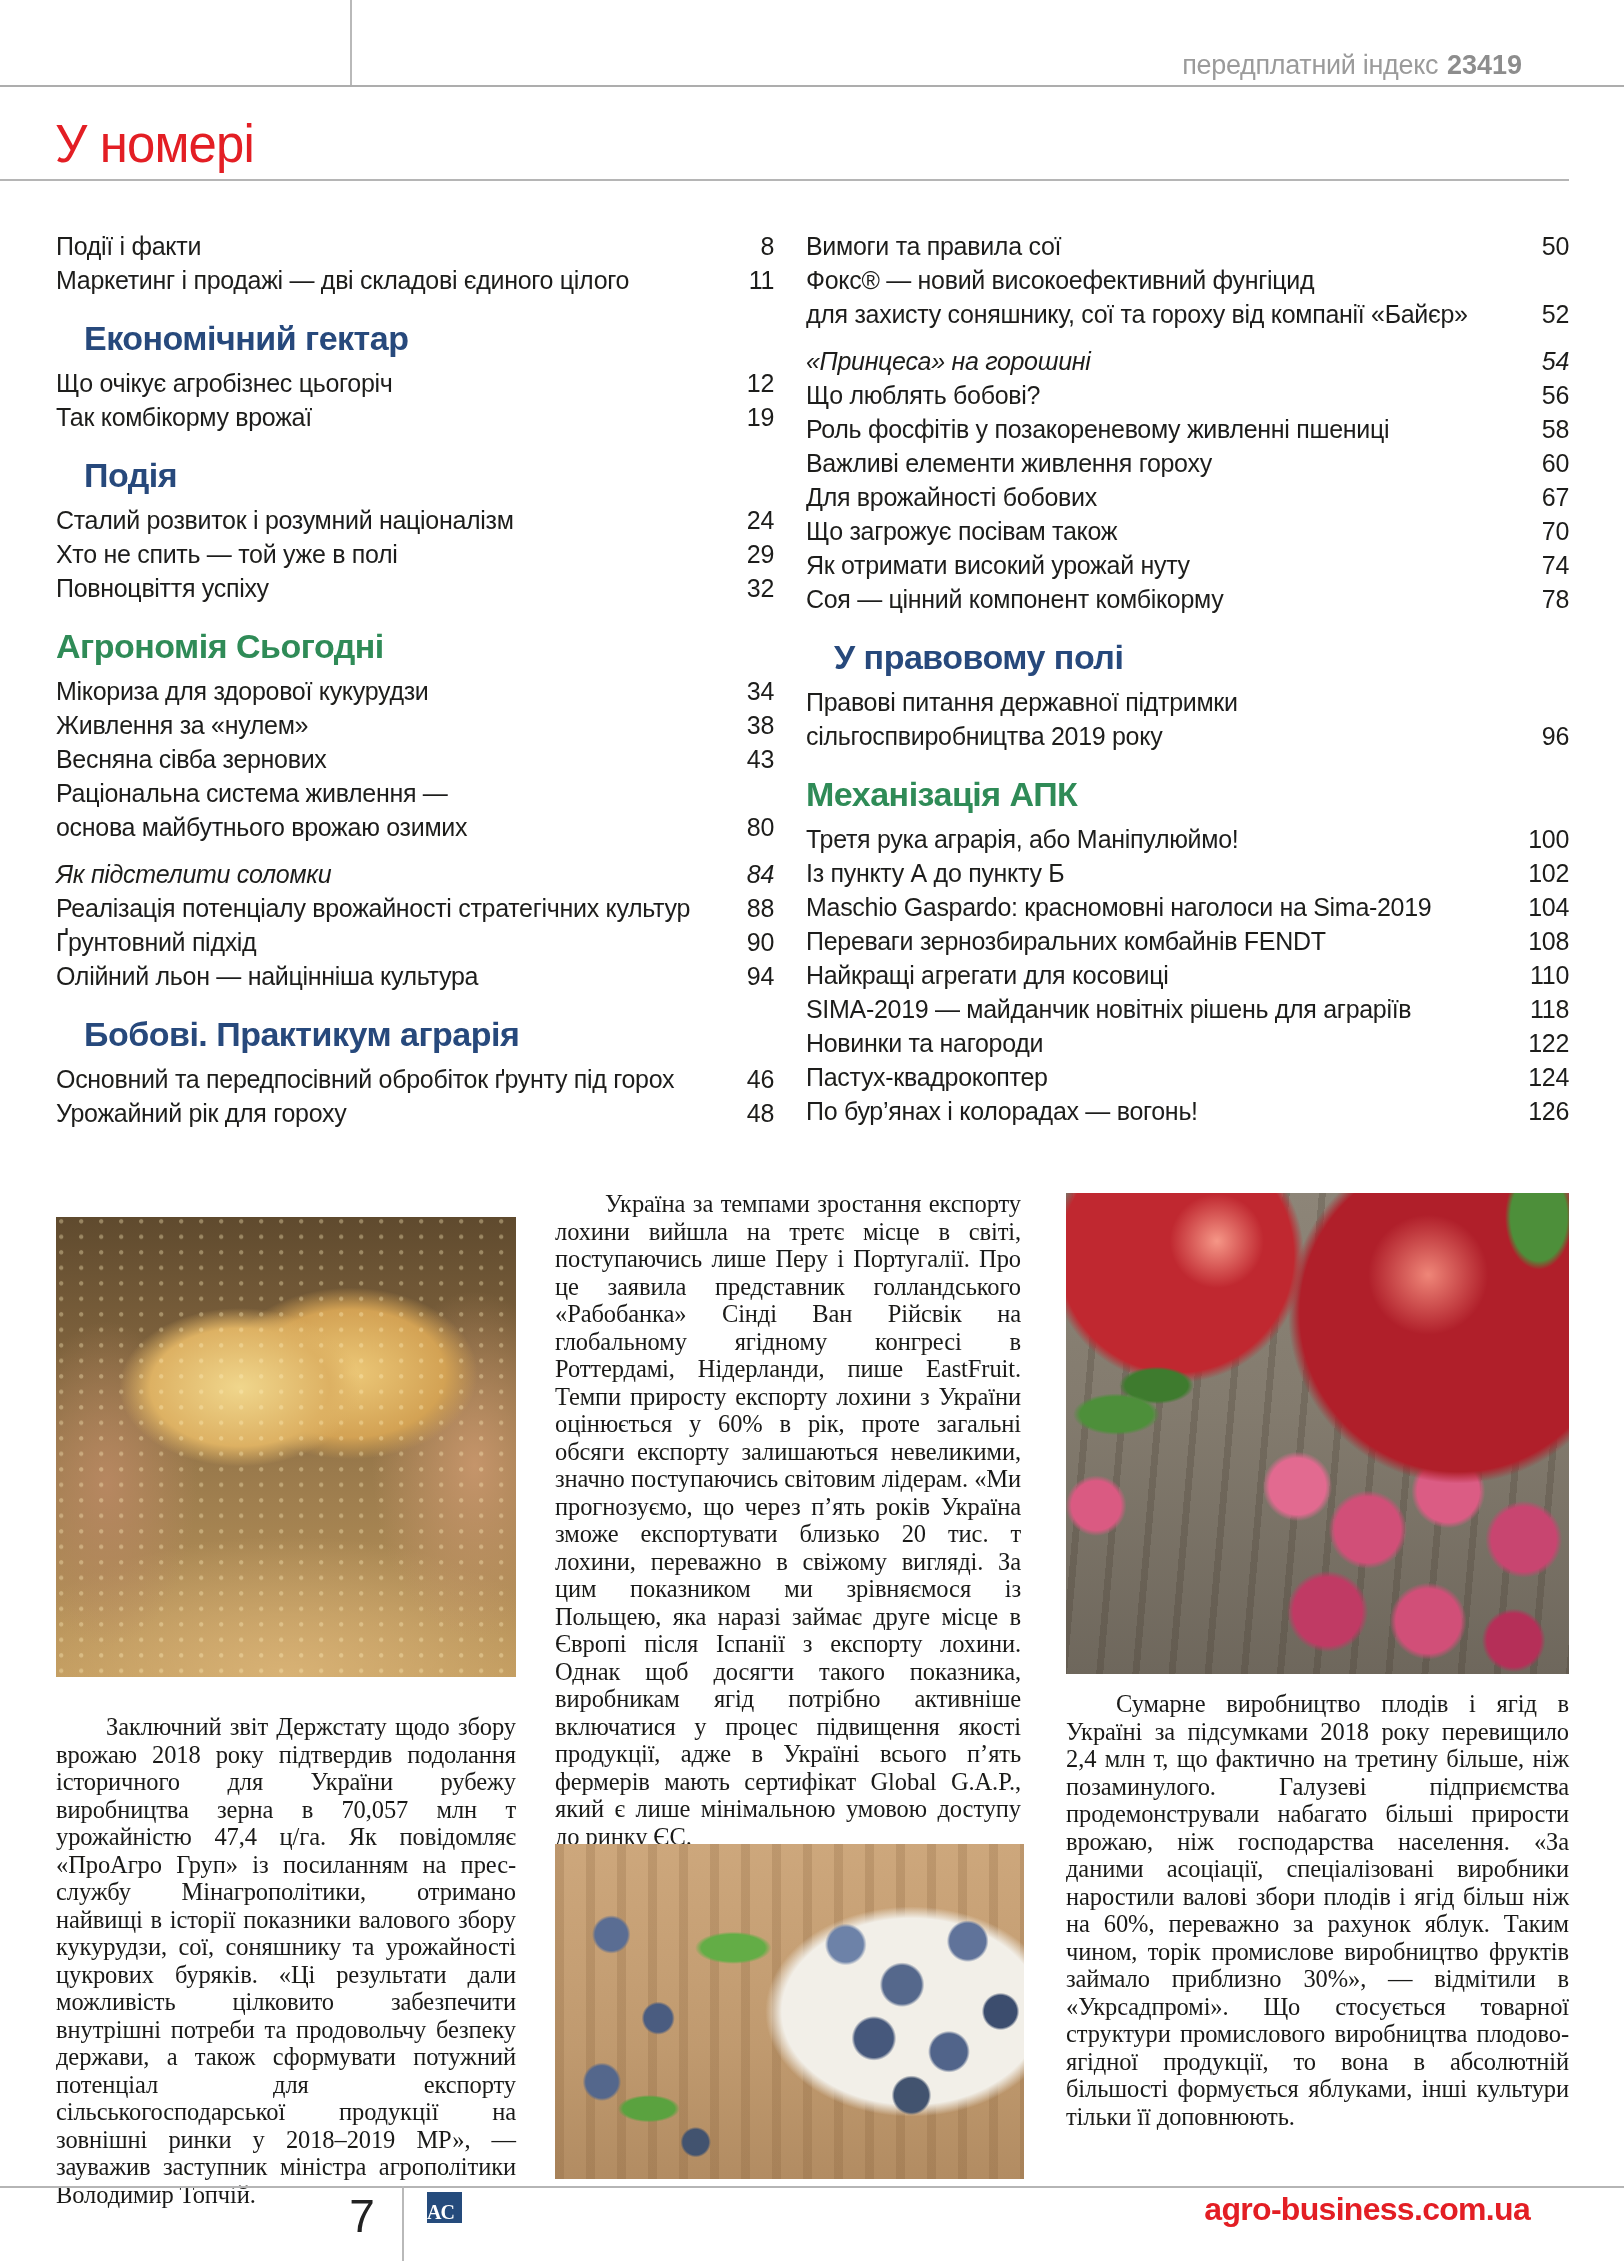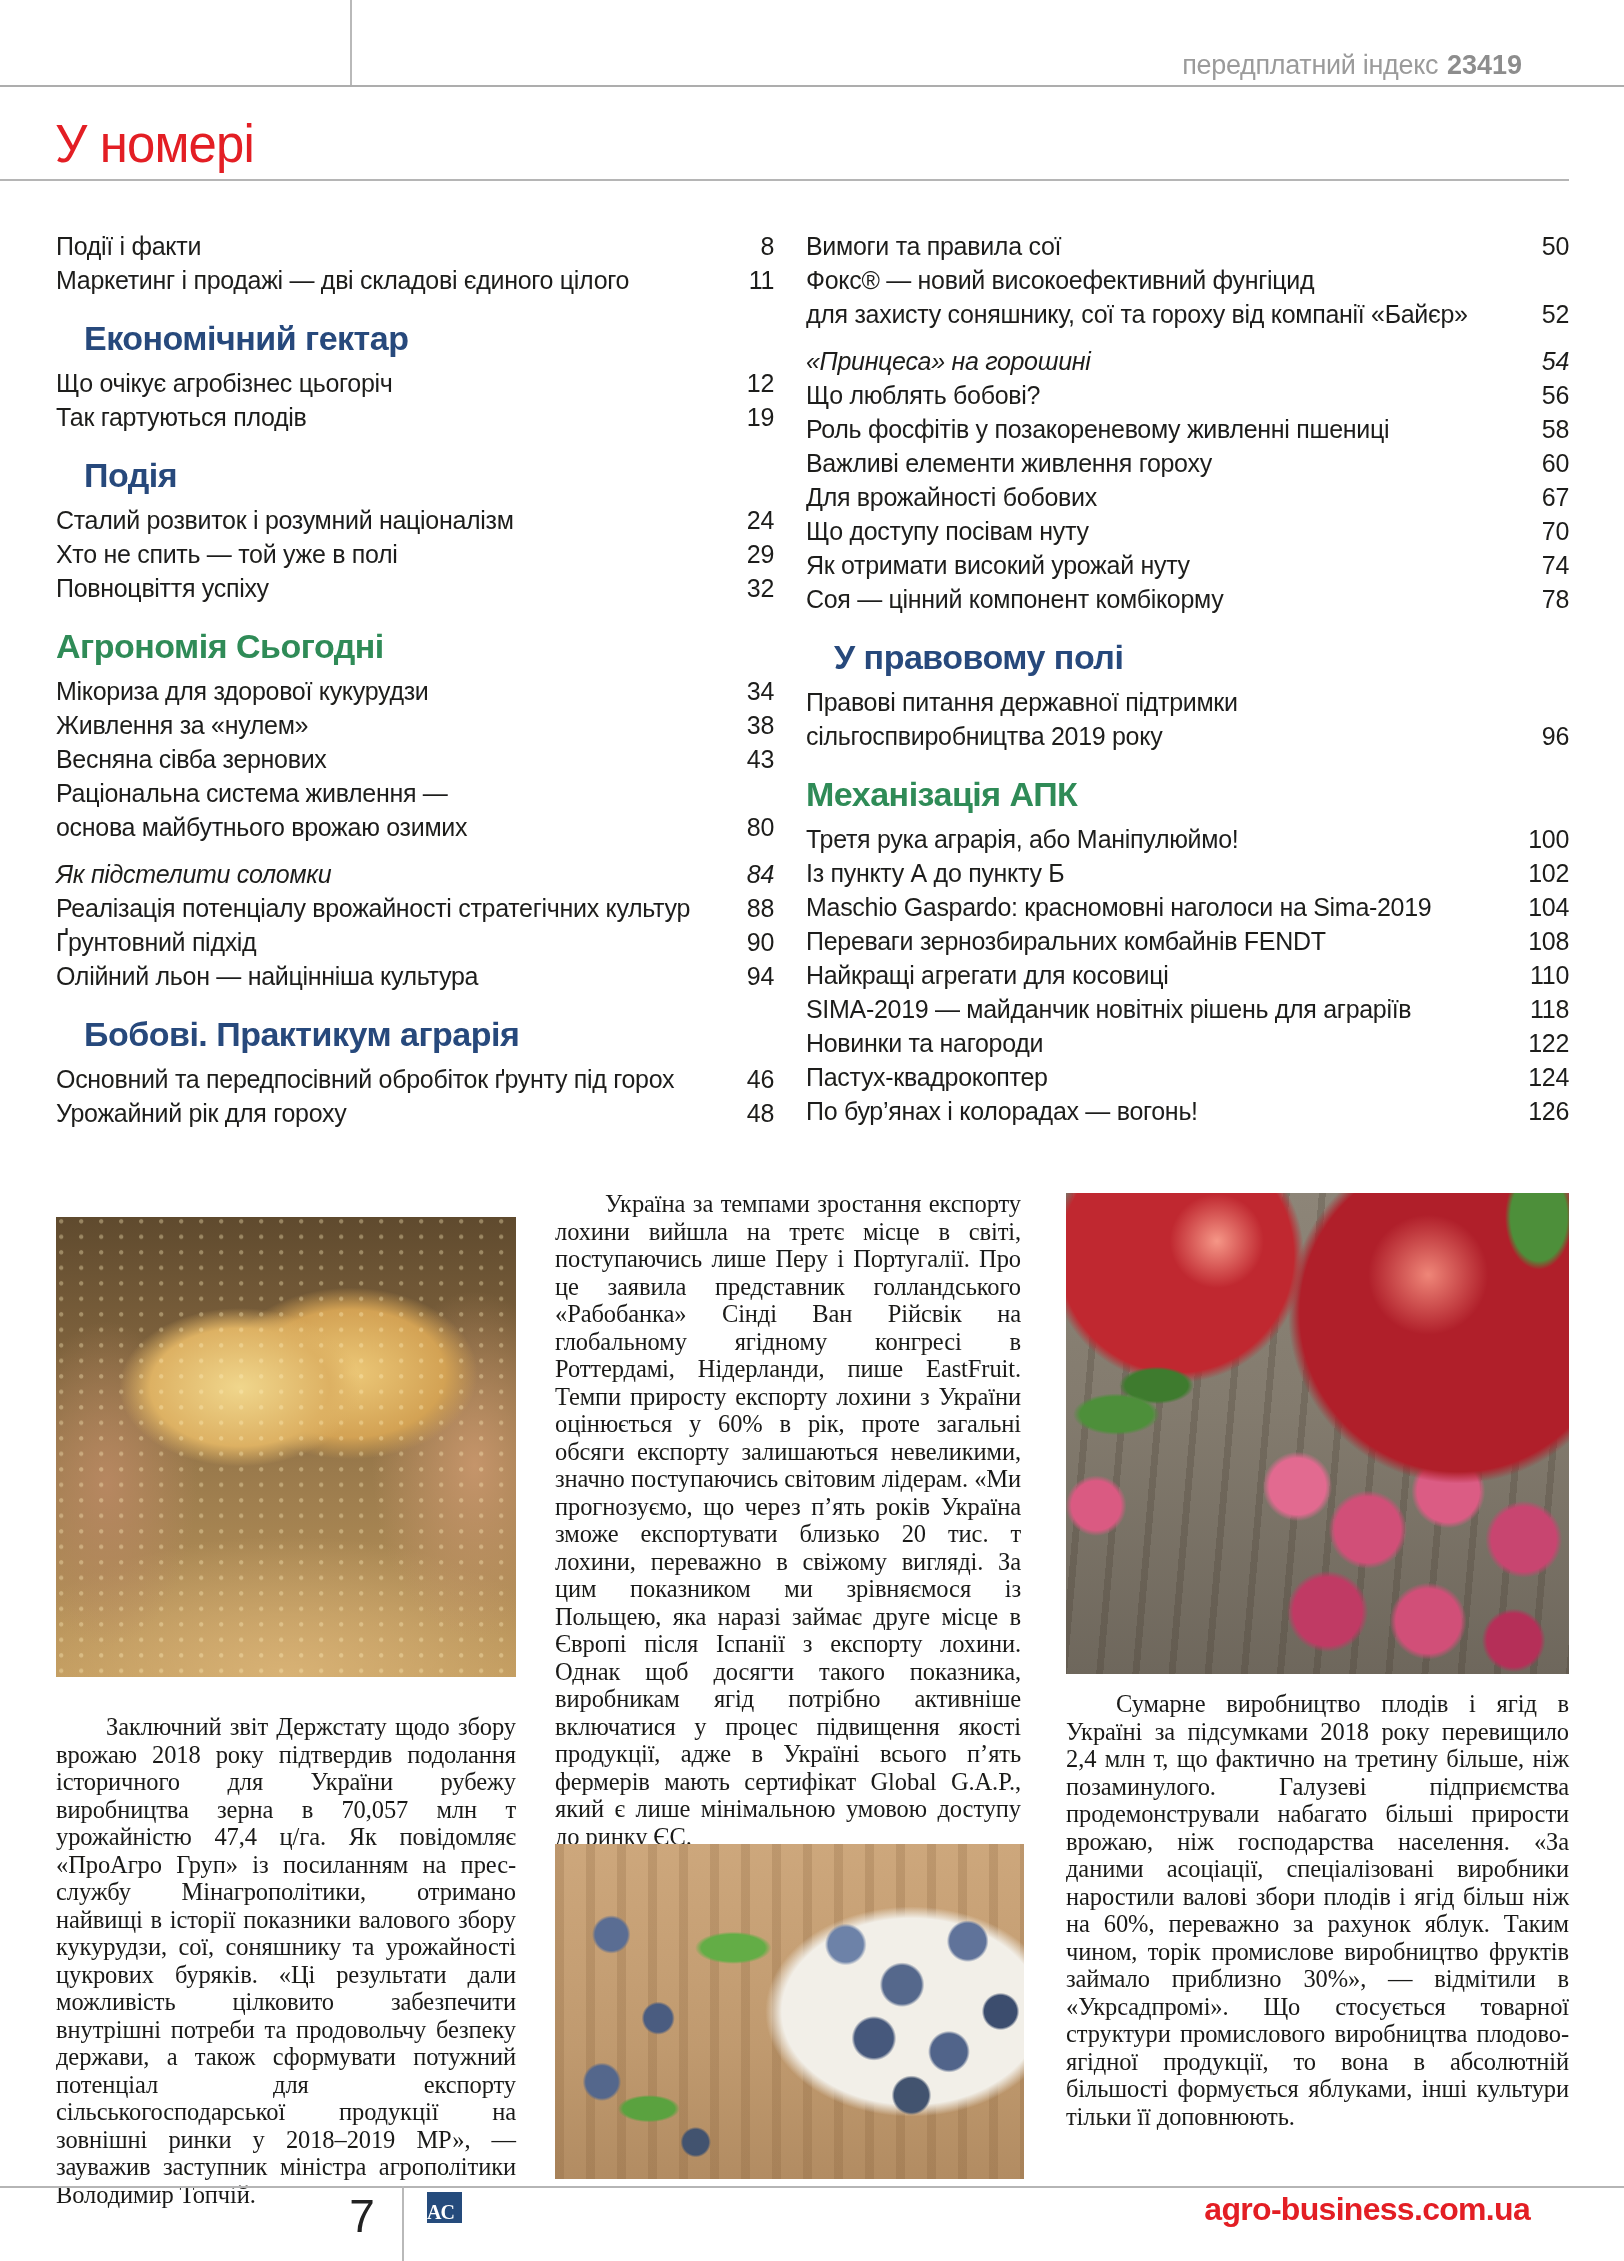--- a/index.html
+++ b/index.html
@@ -137,21 +137,21 @@
       <div class="toc-item">
         <span class="toc-label">Маркетинг і продажі — дві складові єдиного цілого</span>
         <span class="toc-page">11</span>
       </div>
       <div class="toc-heading navy">Економічний гектар</div>
       <div class="toc-item">
         <span class="toc-label">Що очікує агробізнес цьогоріч</span>
         <span class="toc-page">12</span>
       </div>
       <div class="toc-item">
-        <span class="toc-label">Так гартуються плодів</span>
+        <span class="toc-label">Так комбікорму врожаї</span>
         <span class="toc-page">19</span>
       </div>
       <div class="toc-heading navy">Подія</div>
       <div class="toc-item">
         <span class="toc-label">Сталий розвиток і розумний націоналізм</span>
         <span class="toc-page">24</span>
       </div>
       <div class="toc-item">
         <span class="toc-label">Хто не спить — той уже в полі</span>
         <span class="toc-page">29</span>
@@ -226,21 +226,21 @@
       </div>
       <div class="toc-item">
         <span class="toc-label">Важливі елементи живлення гороху</span>
         <span class="toc-page">60</span>
       </div>
       <div class="toc-item">
         <span class="toc-label">Для врожайності бобових</span>
         <span class="toc-page">67</span>
       </div>
       <div class="toc-item">
-        <span class="toc-label">Що доступу посівам нуту</span>
+        <span class="toc-label">Що загрожує посівам також</span>
         <span class="toc-page">70</span>
       </div>
       <div class="toc-item">
         <span class="toc-label">Як отримати високий урожай нуту</span>
         <span class="toc-page">74</span>
       </div>
       <div class="toc-item">
         <span class="toc-label">Соя — цінний компонент комбікорму</span>
         <span class="toc-page">78</span>
       </div>

